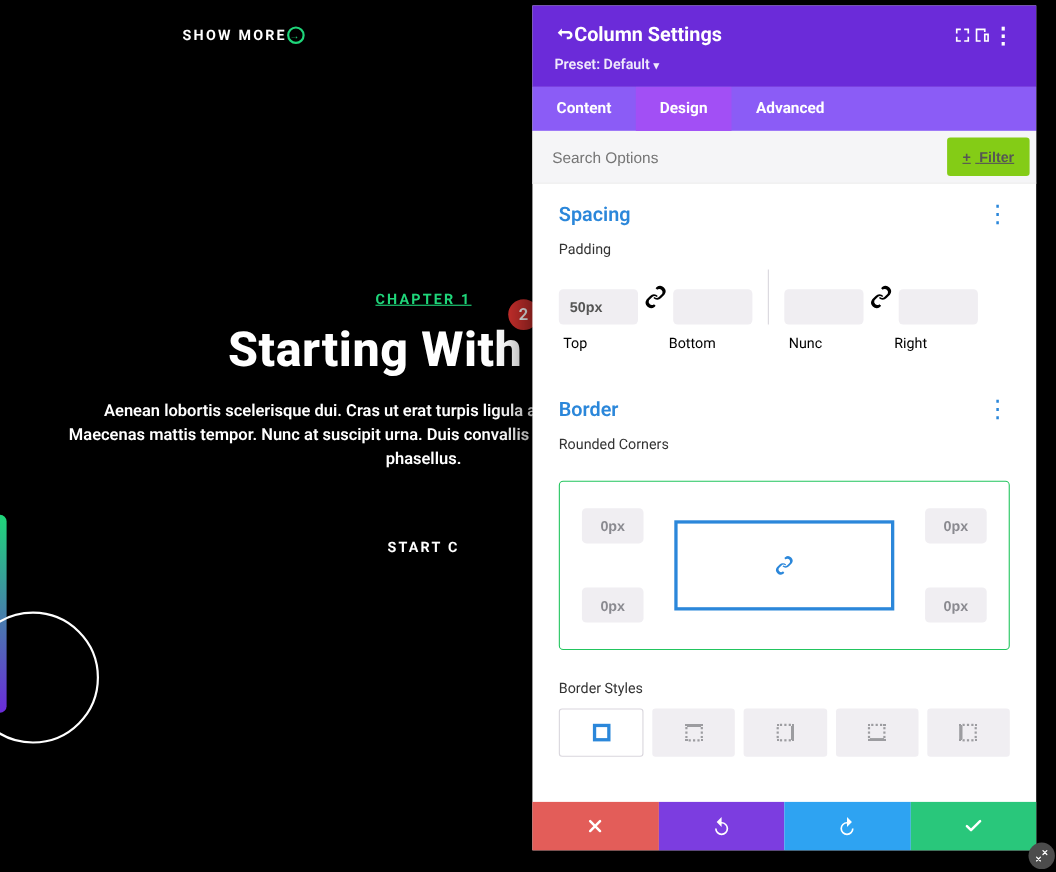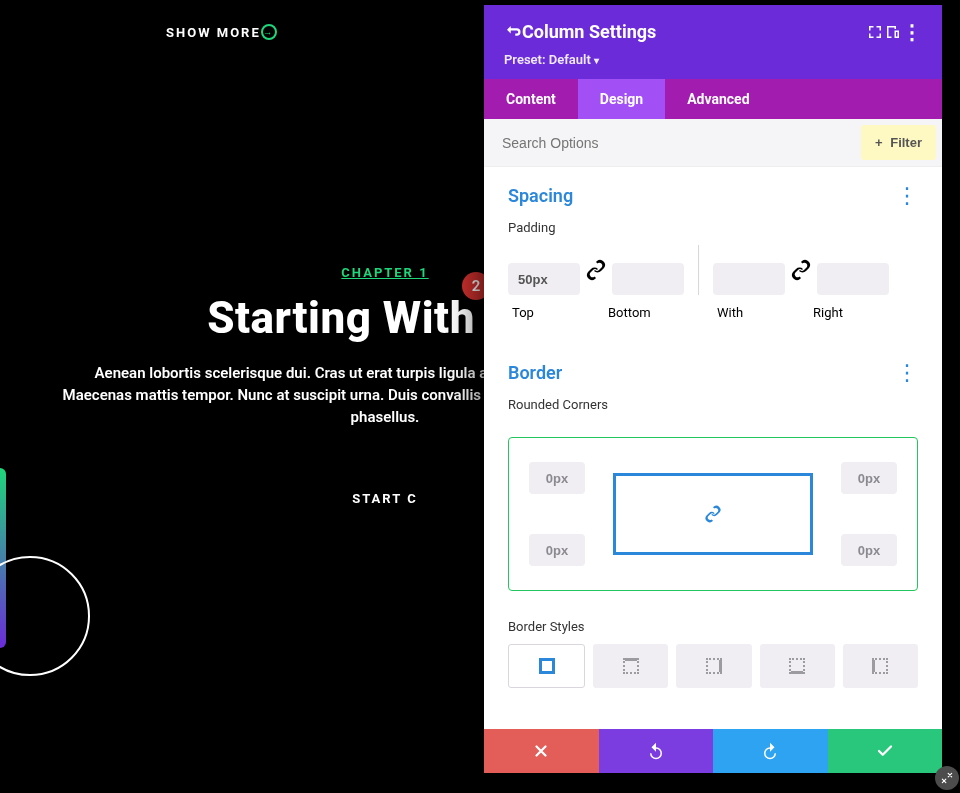--- a/index.html
+++ b/index.html
@@ -141,21 +141,21 @@
   .preset-row {
     margin-top: 10px;
     font-size: 13px;
     font-weight: 600;
     opacity: 0.9;
     cursor: pointer;
   }
   .preset-row::after { content: " ▾"; font-size: 10px; }
 
   .tabs {
-    background: #a21caf;
+    background: #8b5cf6;
     display: flex;
   }
   .tab {
     padding: 12px 22px;
     color: #fff;
     font-weight: 700;
     font-size: 14px;
     cursor: pointer;
     position: relative;
   }
@@ -182,29 +182,30 @@
   }
   .search-row input {
     flex: 1;
     border: none;
     background: transparent;
     padding: 14px 18px;
     font-size: 14px;
     outline: none;
   }
   .filter-btn {
-    background: #fef9c3;
+    background: #84cc16;
     border: none;
     padding: 10px 14px;
     margin: 6px;
     font-size: 13px;
     font-weight: 600;
     color: #555;
     cursor: pointer;
     border-radius: 3px;
+    text-decoration: underline;
   }
 
   .panel-body {
     flex: 1;
     overflow-y: auto;
     padding: 18px 24px 10px 24px;
     position: relative;
   }
   .panel-body::-webkit-scrollbar { width: 6px; }
   .panel-body::-webkit-scrollbar-thumb { background: #6b2bd9; border-radius: 3px; }
@@ -435,21 +436,21 @@
         <div class="pair">
           <input class="pad-input" value="" style="">
           <span class="link-between">
             <svg viewBox="0 0 24 24">
                 <path d="M10 13a5 5 0 007 0l3-3a5 5 0 00-7-7l-1 1 1.5 1.5.5-.5a3 3 0 014 4l-3 3a3 3 0 01-4 0L10 13zm4-2a5 5 0 00-7 0l-3 3a5 5 0 007 7l1-1-1.5-1.5-.5.5a3 3 0 01-4-4l3-3a3 3 0 014 0L14 11z"></path>
               </svg>
           </span>
           <input class="pad-input" value="" style="">
         </div>
         <div class="pair" style="gap:0;">
-          <div class="pad-caption" style="width:72px;">With</div>
+          <div class="pad-caption" style="width:72px;">Nunc</div>
           <div style="width:24px;"></div>
           <div class="pad-caption" style="width:72px;">Right</div>
         </div>
       </div>
     </div>
 
     <div class="section-gap"></div>
 
     <div class="section-head">
       <div class="section-title">Border</div>

